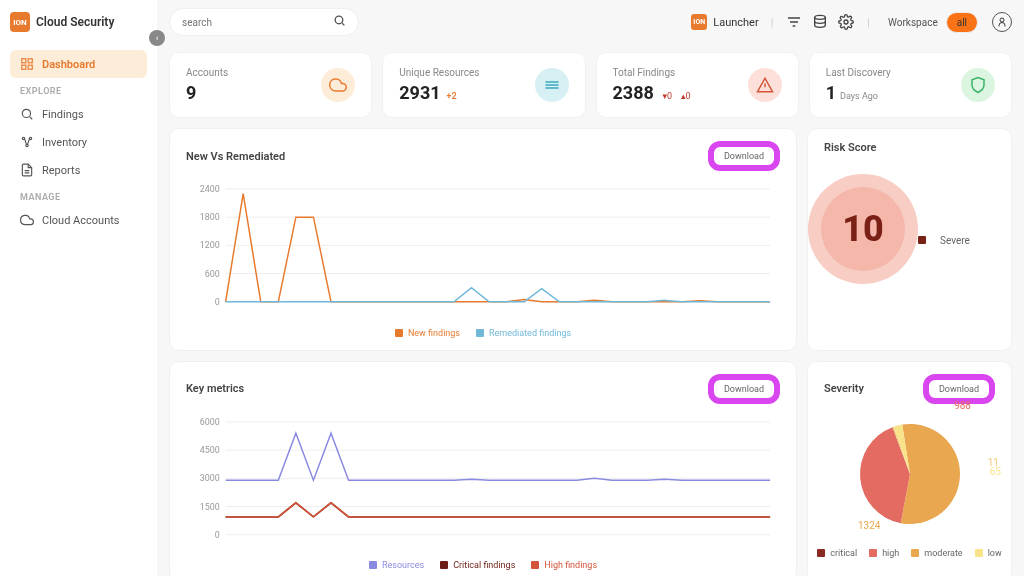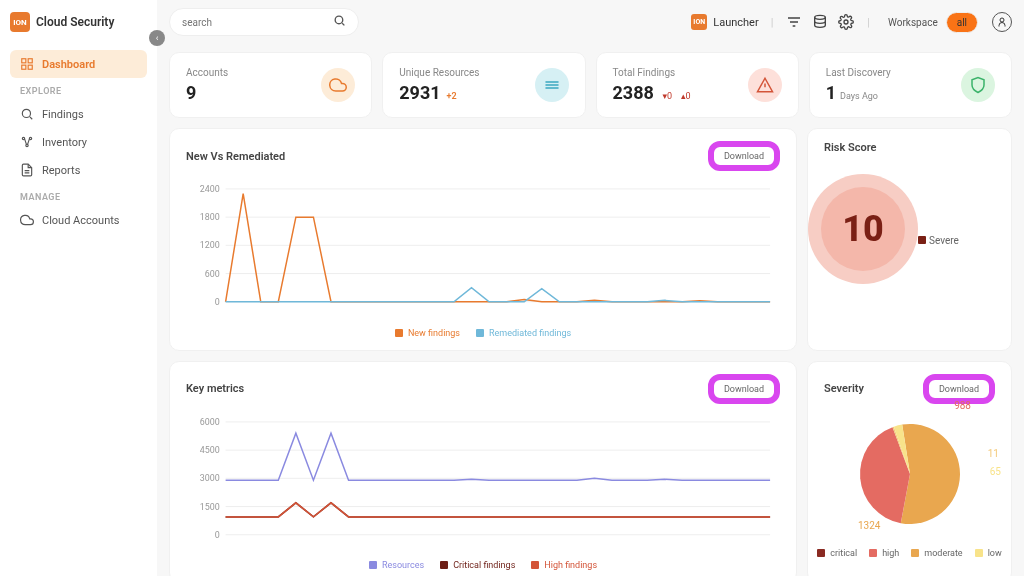--- a/index.html
+++ b/index.html
@@ -60,21 +60,21 @@
 .chart-svg { width: 100%; display:block; }
 .legend { display:flex; justify-content:center; gap: 16px; padding: 0 0 12px; }
 .legend-item { display: flex; align-items:center; gap: 5px; font-size: 9px; color: #666; }
 .sw { width: 8px; height: 8px; border-radius: 1px; }
 
 
 .risk-body { display:flex; flex-direction:row; align-items:center; padding: 20px 0 14px;}
 .risk-circle { width: 110px; height: 110px; border-radius:50%; background: #f7cdc4; display:flex;align-items:center;justify-content:center; position:relative; }
 .risk-circle::after{ content:''; position:absolute; width:84px;height:84px;border-radius:50%; background:#f4b7aa;}
 .risk-num { font-size: 36px; font-weight: 800; color: #7a2015; z-index:1;}
-.risk-legend { margin-top: 22px; display:flex; align-items:center; gap:3px; font-size:10px; color:#666; }
+.risk-legend { margin-top: 22px; display:flex; align-items:center; gap:14px; font-size:10px; color:#666; }
 
 .pie-wrap { display:flex; flex-direction:column; align-items:center; padding: 10px 0; }
 .pie-svg { width: 120px; height: 120px; }
 .pie-label { position:absolute; font-size:10px; }
 .severity-body { position:relative; }
 .sev-legend { display:flex; flex-wrap:wrap; justify-content:center; gap: 0 12px; padding: 4px 8px 12px; font-size:9px; color:#666;}
 
 .axis-text { fill:#999; font-size:9px; }
 .grid-line { stroke:#eee; stroke-width:1; }
 </style>
@@ -331,21 +331,21 @@
           </div>
           <div class="pie-wrap">
               <svg class="pie-svg" id="pie" viewBox="-60 -60 120 120">
                 <path d="M0 0 L-7.821723252011552 -49.38441702975688 A50 50 0 1 1 -9.195843358325455 49.147090096252306 Z" fill="#e9a74f"></path>
                 <path d="M0 0 L-9.195843358325455 49.147090096252306 A50 50 0 0 1 -17.475450100794824 -46.84665029406724 Z" fill="#e46b62"></path>
                 <path d="M0 0 L-17.475450100794824 -46.84665029406724 A50 50 0 0 1 -16.112454500431102 -47.332745641590854 Z" fill="#f3c97a"></path>
                 <path d="M0 0 L-16.112454500431102 -47.332745641590854 A50 50 0 0 1 -7.821723252011596 -49.384417029756875 Z" fill="#f8e38a"></path>
               </svg>
             </div>
           <span class="pie-label" style="color:#e46b62; top:38px; right:40px;">988</span>
-          <span class="pie-label" style="color:#f3c97a; top:86px; right:12px;">11</span>
+          <span class="pie-label" style="color:#f3c97a; top:95px; right:12px;">11</span>
           <span class="pie-label" style="color:#f8e38a; top:104px; right:10px;">65</span>
           <span class="pie-label" style="color:#e9a74f; top:158px; left:50px;">1324</span>
           <div class="sev-legend">
             <div class="legend-item">
                 <span class="sw" style="background:#8a2a22"></span>
                 <span>critical</span>
               </div>
             <div class="legend-item">
                 <span class="sw" style="background:#e46b62"></span>
                 <span>high</span>

